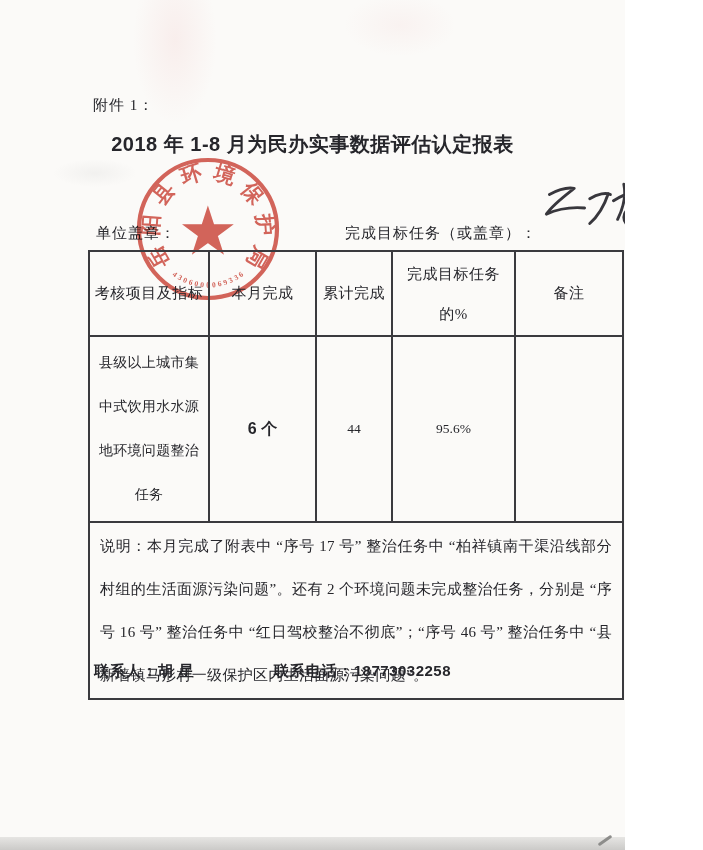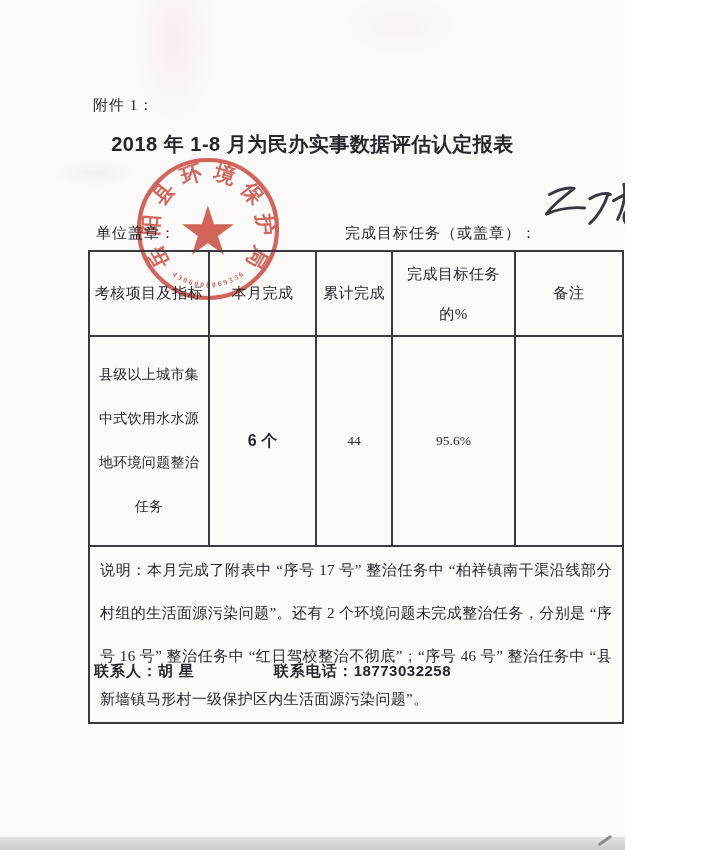--- a/index.html
+++ b/index.html
@@ -29,21 +29,21 @@
   .signature path{fill:none;stroke:#27262c;stroke-width:2.8;stroke-linecap:round;stroke-linejoin:round;opacity:0.92;}
 
   table.report{
     position:absolute;left:88px;top:250px;width:534px;
     border-collapse:collapse;table-layout:fixed;
   }
   table.report td{border:2px solid #3a3a3e;vertical-align:middle;text-align:center;padding:0;}
   tr.hdr td{height:83px;font-size:15px;font-weight:500;letter-spacing:0.5px;}
   tr.hdr .two-line div{line-height:40px;}
   tr.datarow td{height:139px;}
-  .cell-item{font-size:14px;line-height:44px;padding:16px 3px !important;letter-spacing:0.3px;}
+  .cell-item{font-size:14px;line-height:44px;padding:4px 3px !important;letter-spacing:0.3px;}
   .cell-month{font-size:16px;font-weight:600;font-family:"Liberation Sans","DejaVu Sans",sans-serif;}
   .cell-num{font-size:13.5px;}
   tr.noterow td{height:175px;text-align:justify;padding:0 10px !important;font-size:15px;line-height:43px;letter-spacing:0.3px;margin-top:46px;}
 
   .footer{position:absolute;left:94px;top:662px;width:534px;display:flex;align-items:flex-start;font-size:15px;font-weight:600;letter-spacing:1px;}
   .footer .grp{white-space:nowrap;}
   .footer .grp-phone{margin-left:50px;padding-left:29px;}
   .footer .grp-date{margin-left:42px;}
   .footer .num{font-family:"Liberation Sans","DejaVu Sans",sans-serif;letter-spacing:0.5px;}
 

